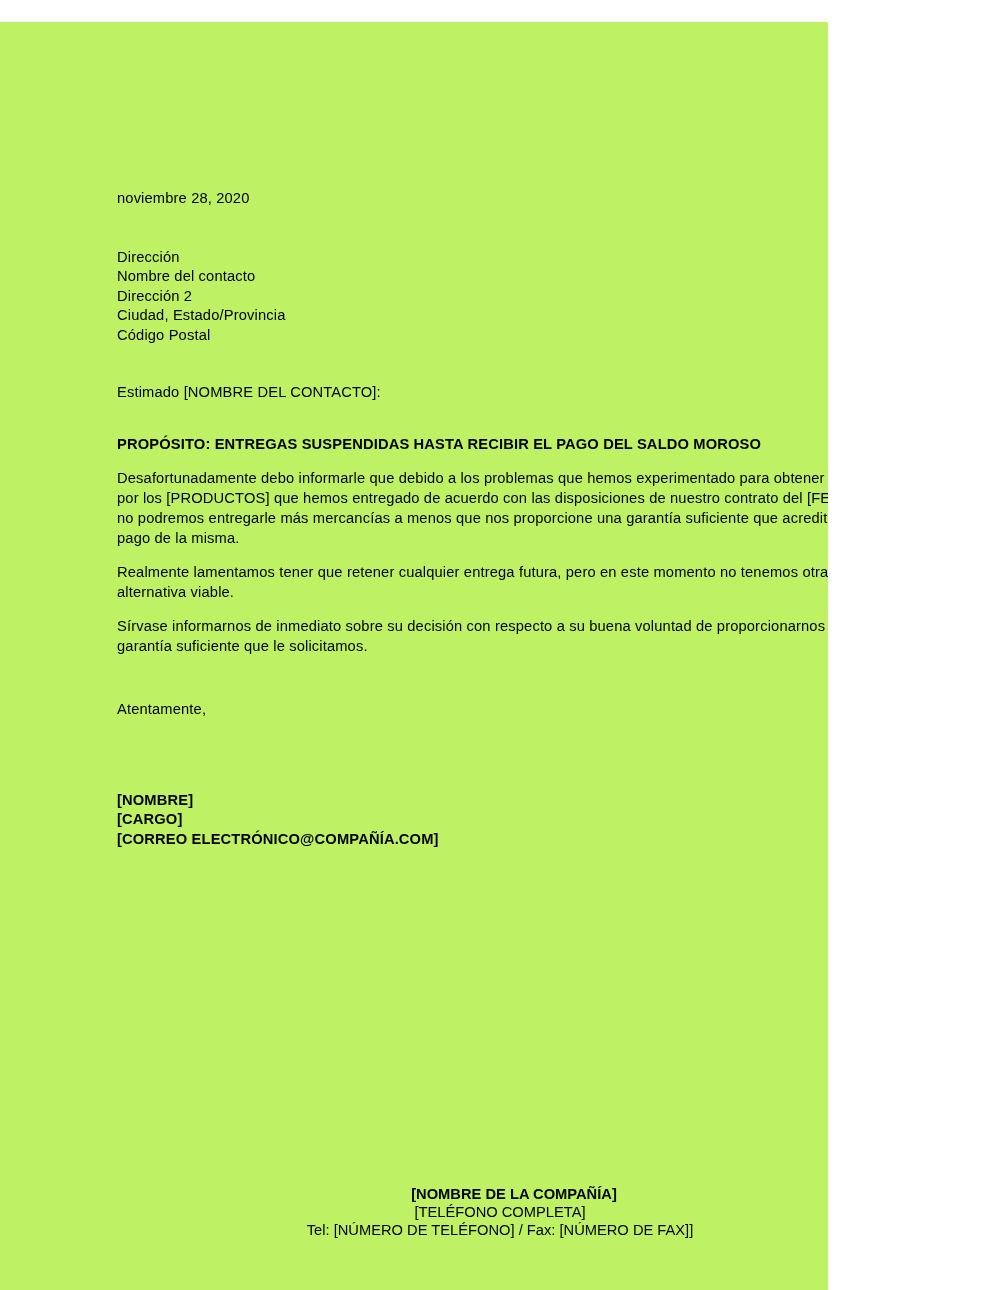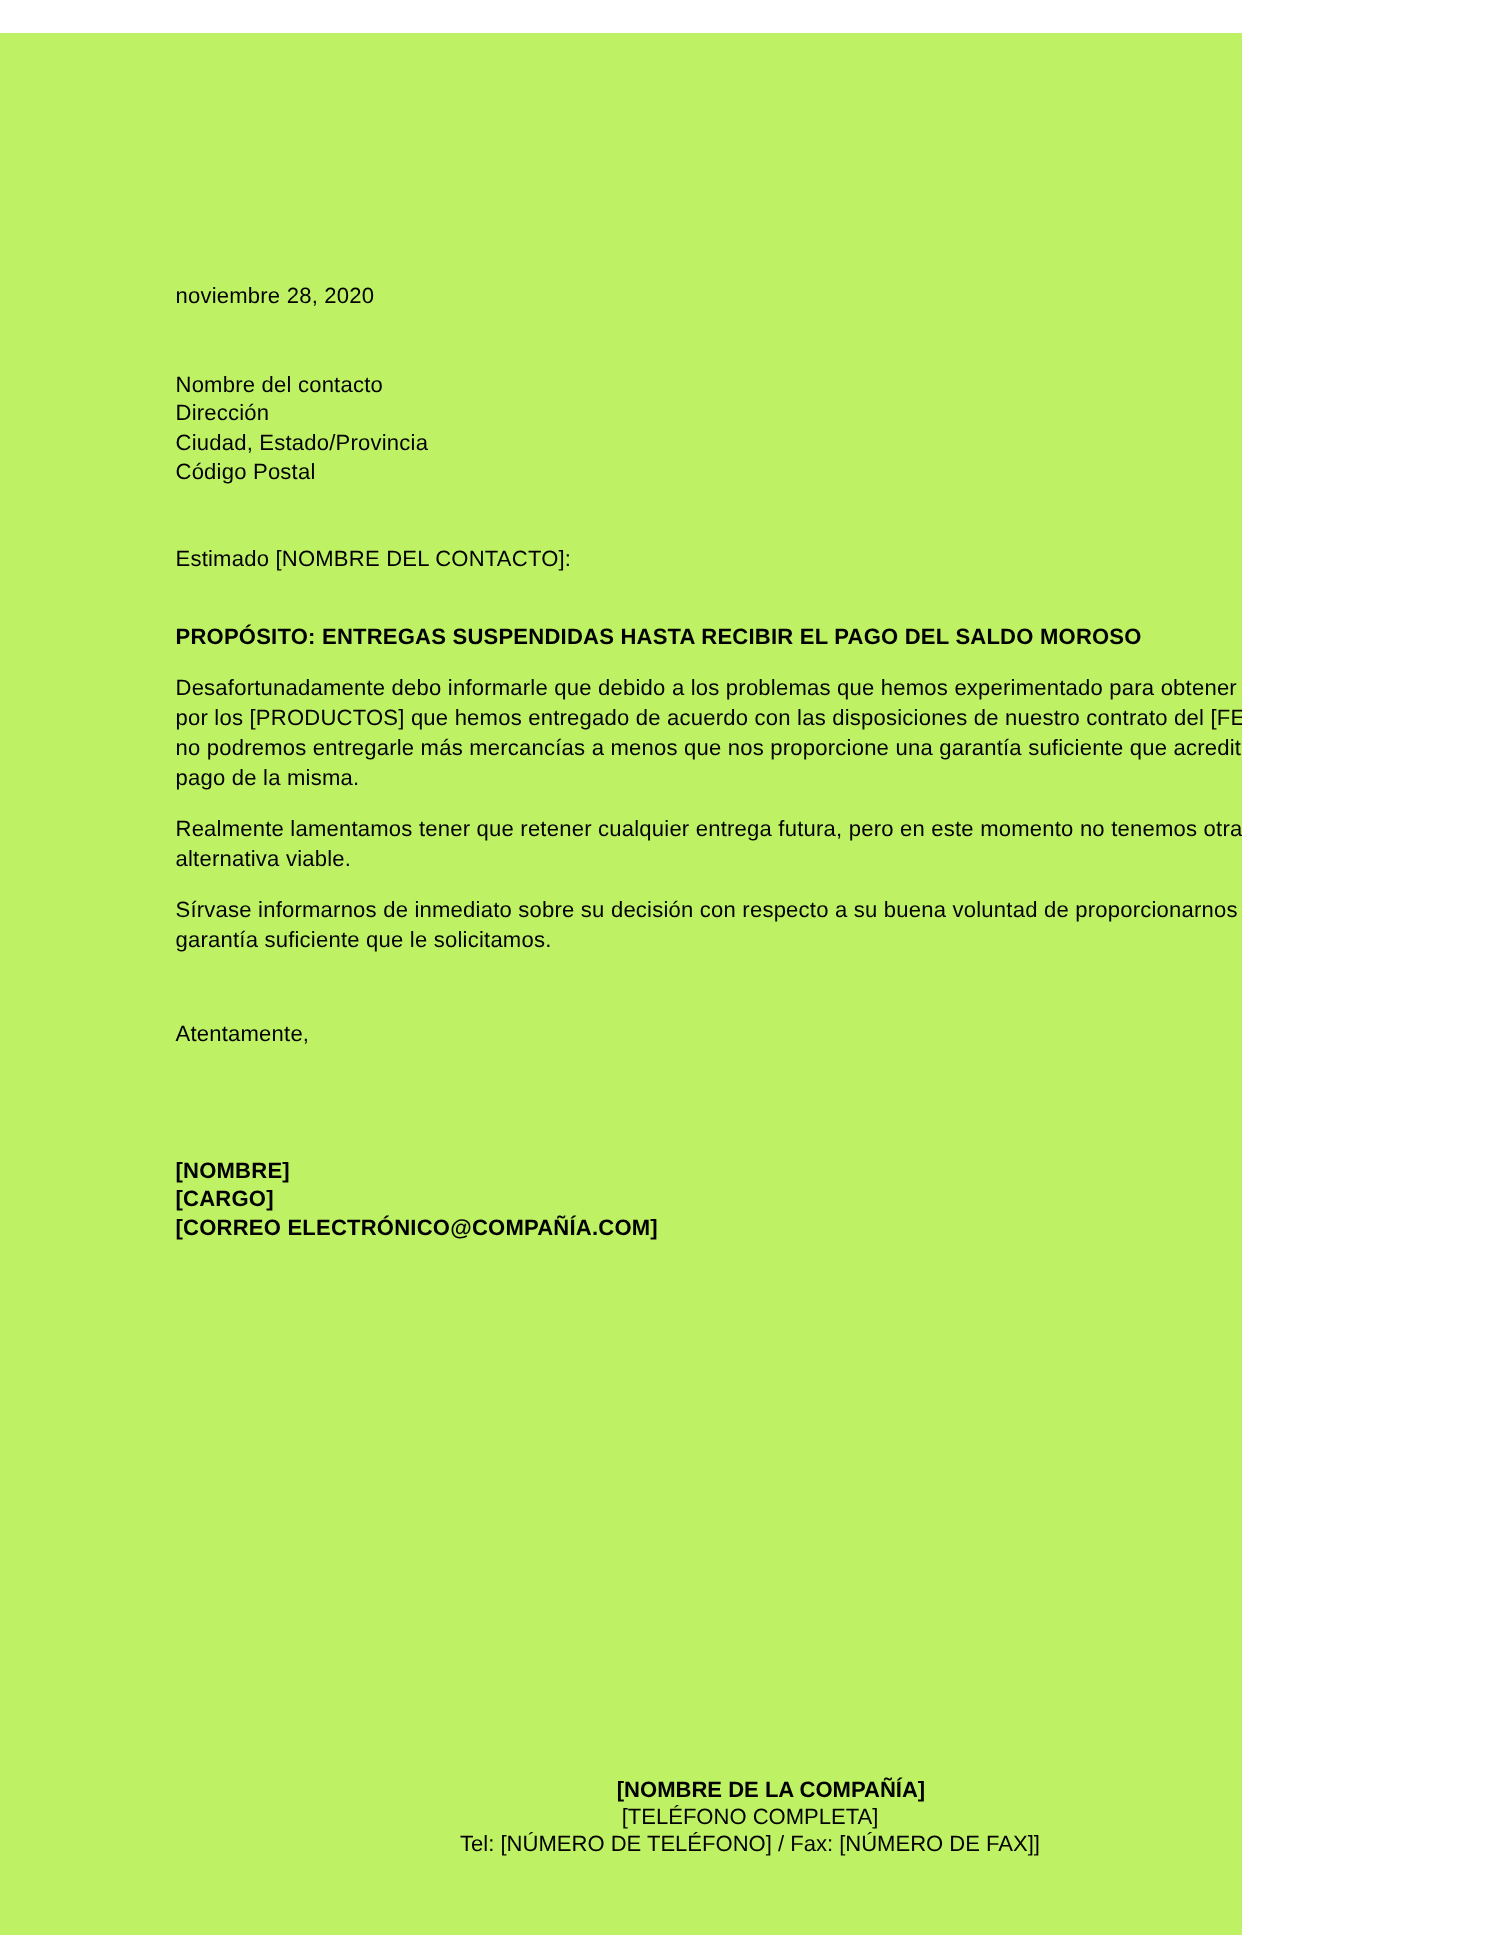--- a/index.html
+++ b/index.html
@@ -94,22 +94,23 @@
 </head>
 <body>
 
 <div class="page">
 
   <div class="letter-body">
 
     <div class="txt date-line">noviembre 28, 2020</div>
 
     <div class="txt address-block">
+      <div>Dirección</div>
       <div>Nombre del contacto</div>
-      <div>Dirección</div>
+      <div>Dirección 2</div>
       <div>Ciudad, Estado/Provincia</div>
       <div>Código Postal</div>
     </div>
 
     <div class="txt salutation">Estimado [NOMBRE DEL CONTACTO]:</div>
 
     <div class="txt subject-line">PROPÓSITO: ENTREGAS SUSPENDIDAS HASTA RECIBIR EL PAGO DEL SALDO MOROSO</div>
 
     <div class="txt para">Desafortunadamente debo informarle que debido a los problemas que hemos experimentado para obtener su pago por los [PRODUCTOS] que hemos entregado de acuerdo con las disposiciones de nuestro contrato del [FECHA], no podremos entregarle más mercancías a menos que nos proporcione una garantía suficiente que acredite el pago de la misma.</div>
     <div class="txt para">Realmente lamentamos tener que retener cualquier entrega futura, pero en este momento no tenemos otra alternativa viable.</div>

